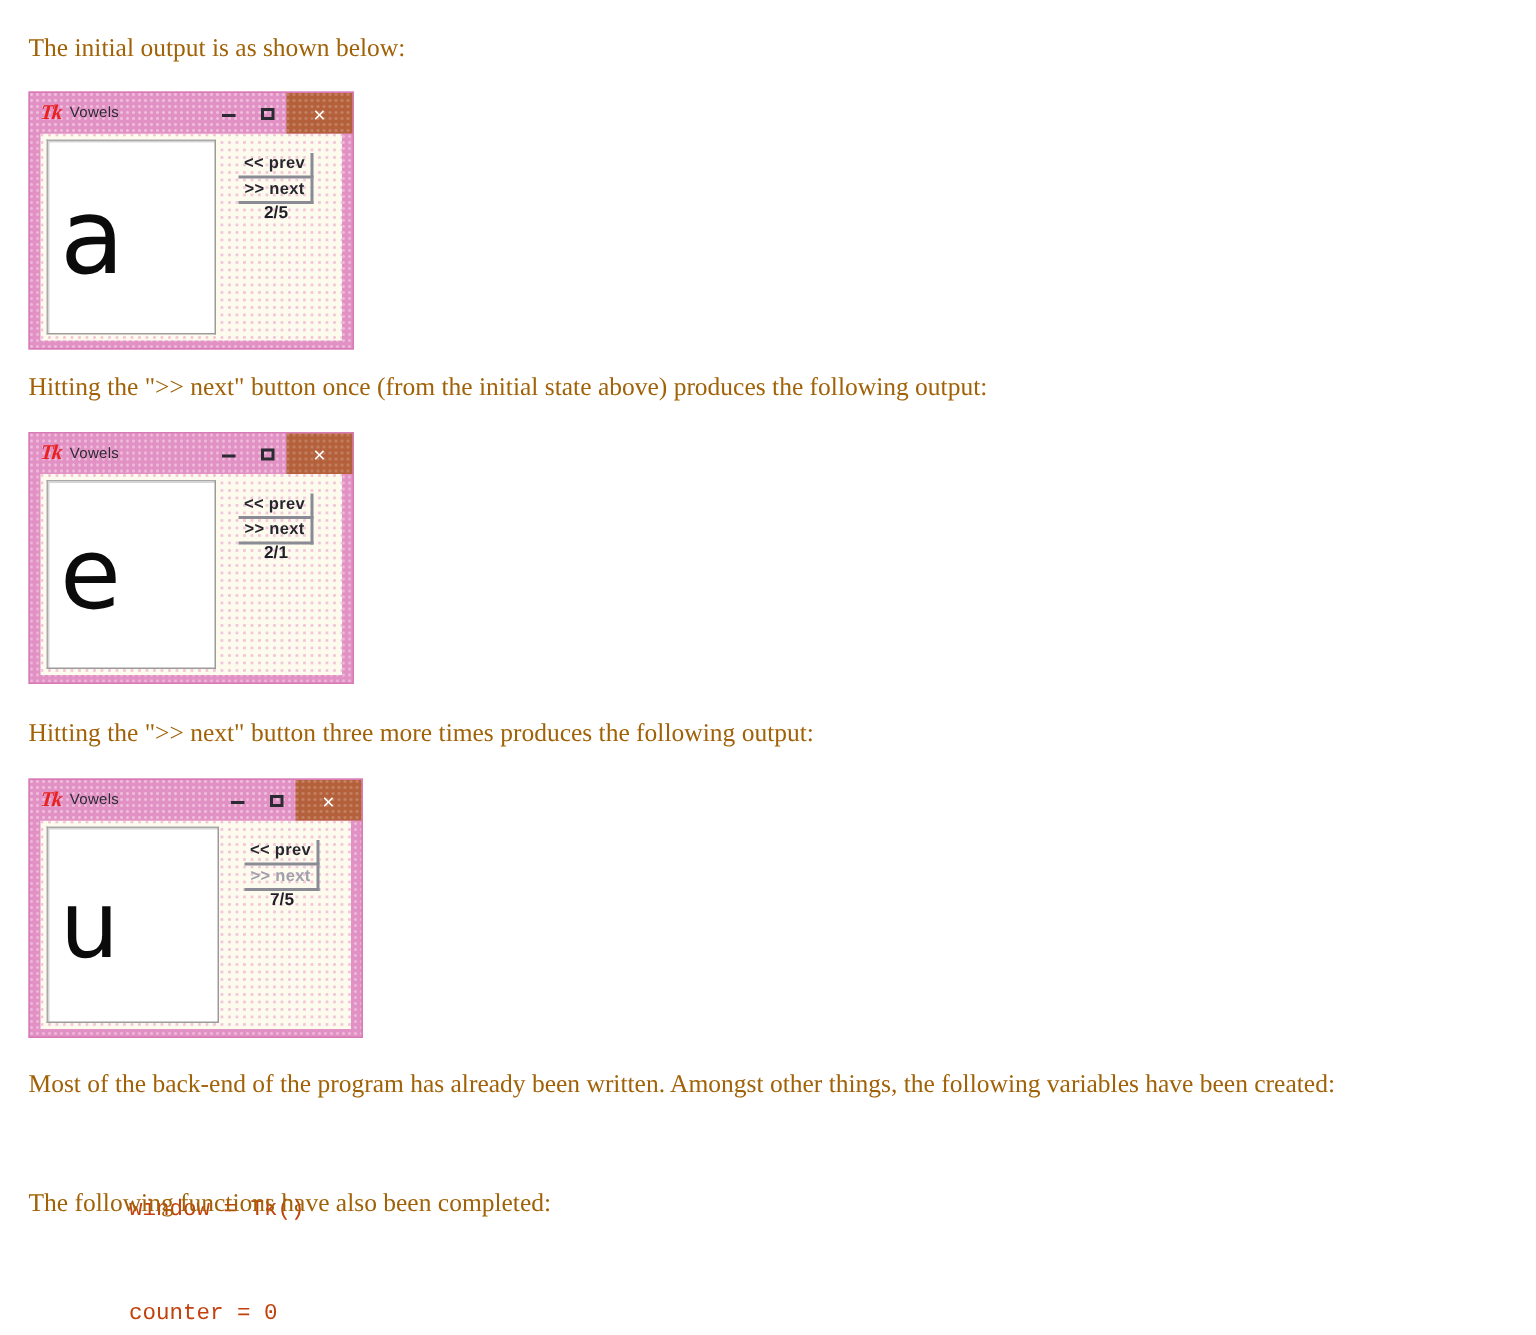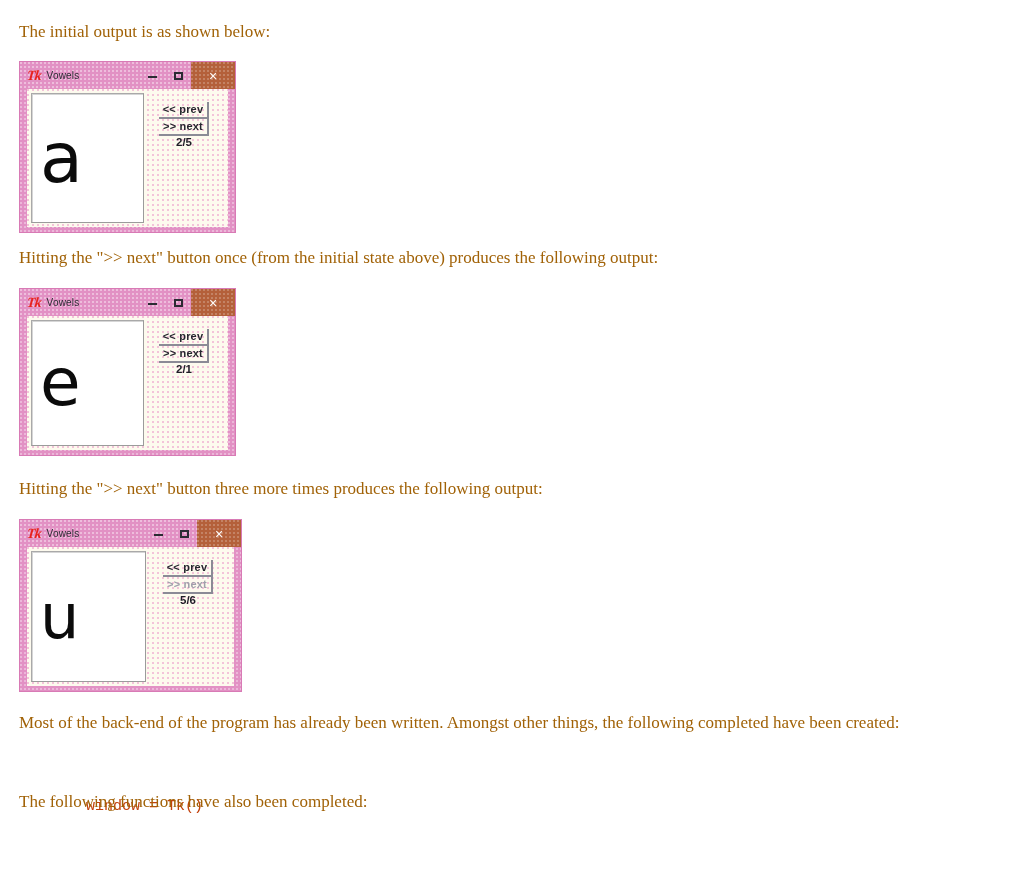--- a/index.html
+++ b/index.html
@@ -258,33 +258,34 @@
       <div class="tb-close">×</div>
     </div>
   </div>
   <div class="tkbody" style="height:139px;">
     <div class="letter-box" style="width:115px;">
       <span class="letter-glyph" style="font-size:62px;">u</span>
     </div>
     <div class="ctrl-col" style="padding:9px 4px 9px 4px;">
       <div class="tkbtn">&lt;&lt; prev</div>
       <div class="tkbtn disabled">&gt;&gt; next</div>
-      <div class="tkcounter">5/6</div>
-    </div>
-  </div>
-</div>
-
-<div class="prose" style="position:absolute; left:0; top:713px;">Most of the back-end of the program has already been written.  Amongst other things, the following completed have been created:</div>
+      <div class="tkcounter">7/5</div>
+    </div>
+  </div>
+</div>
+
+<div class="prose" style="position:absolute; left:0; top:713px;">Most of the back-end of the program has already been written.  Amongst other things, the following variables have been created:</div>
 
 <div class="codeblock" style="position:absolute; left:0; top:748px;">
   <div class="code-row">
     <span class="code-name">window = Tk()</span>
     <span class="code-comment"></span>
   </div>
   <div class="code-row">
+    <span class="code-name">counter = 0</span>
   </div>
 </div>
 
 <div class="prose" style="position:absolute; left:0; top:792px;">The following functions have also been completed:</div>
 
 <div class="codeblock" style="position:absolute; left:0; top:840px;">
   <div class="code-row">
     <span class="code-name">previous_item()</span>
     <span class="code-comment"># display the previous item (if any)</span>
   </div>

